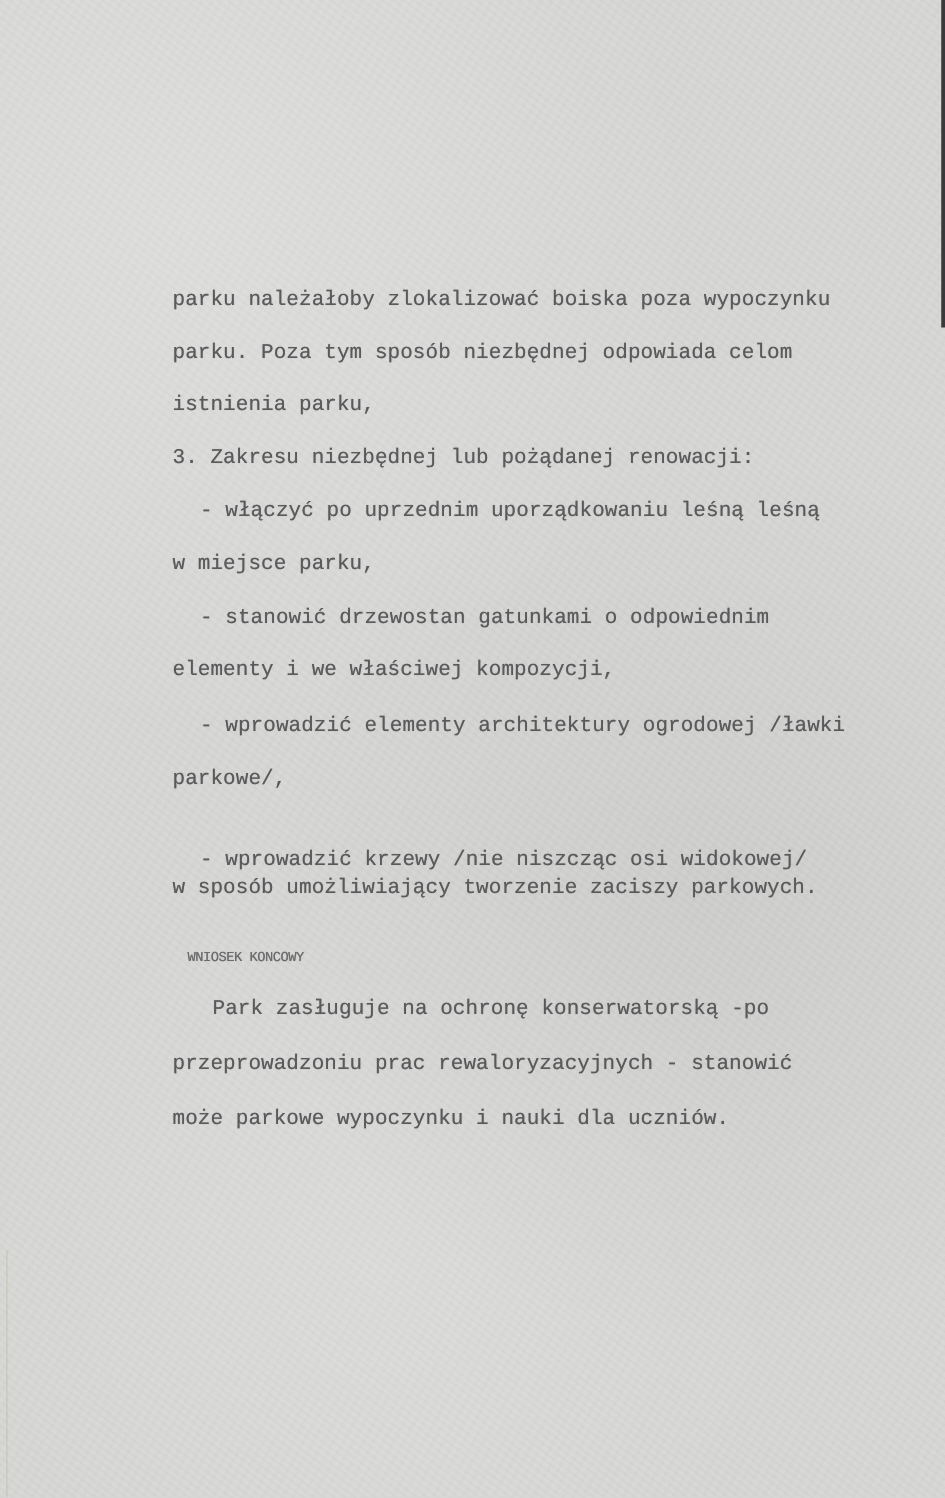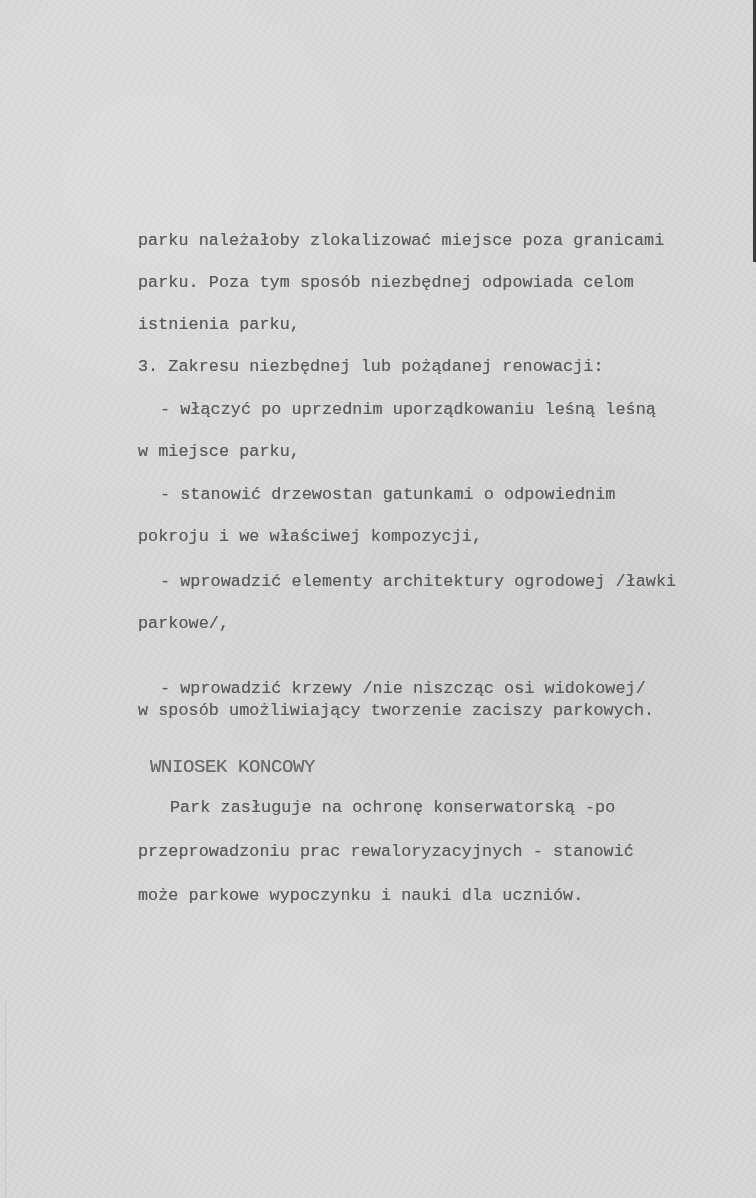--- a/index.html
+++ b/index.html
@@ -47,40 +47,40 @@
       white-space: pre;
       font-family: "Liberation Mono", "DejaVu Sans Mono", monospace;
       font-size: 16.8px;
       line-height: 20px;
       color: #5a5a5c;
       letter-spacing: 0.05px;
       text-shadow: 0 0 0.6px rgba(60,60,60,0.55);
     }
     .line.heading {
       color: #6b6b6d;
-      font-size: 19px;
+      font-size: 11px;
       letter-spacing: -0.4px;
     }
   </style>
 </head>
 <body>
 
 <div class="sheet">
   <div class="page-edge-right"></div>
   <div class="page-edge-left"></div>
 
   <div>
-    <div class="line" style="left:138px;top:231px;">parku należałoby zlokalizować miejsce poza granicami</div>
+    <div class="line" style="left:138px;top:231px;">parku należałoby zlokalizować boiska poza wypoczynku</div>
     <div class="line" style="left:138px;top:273px;">parku. Poza tym sposób niezbędnej odpowiada celom</div>
     <div class="line" style="left:138px;top:315px;">istnienia parku,</div>
     <div class="line" style="left:138px;top:357px;">3. Zakresu niezbędnej lub pożądanej renowacji:</div>
     <div class="line" style="left:160px;top:400px;">- włączyć po uprzednim uporządkowaniu leśną leśną</div>
     <div class="line" style="left:138px;top:442px;">w miejsce parku,</div>
     <div class="line" style="left:160px;top:485px;">- stanowić drzewostan gatunkami o odpowiednim</div>
-    <div class="line" style="left:138px;top:527px;">pokroju i we właściwej kompozycji,</div>
+    <div class="line" style="left:138px;top:527px;">elementy i we właściwej kompozycji,</div>
     <div class="line" style="left:160px;top:572px;">- wprowadzić elementy architektury ogrodowej /ławki</div>
     <div class="line" style="left:138px;top:614px;">parkowe/,</div>
     <div class="line" style="left:160px;top:659px;margin-top:20px;">- wprowadzić krzewy /nie niszcząc osi widokowej/</div>
     <div class="line" style="left:138px;top:701px;">w sposób umożliwiający tworzenie zaciszy parkowych.</div>
   </div>
 
   <div class="line heading" style="left:150px;top:757px;">WNIOSEK KONCOWY</div>
 
   <div>
     <div class="line" style="left:170px;top:798px;">Park zasługuje na ochronę konserwatorską -po</div>

